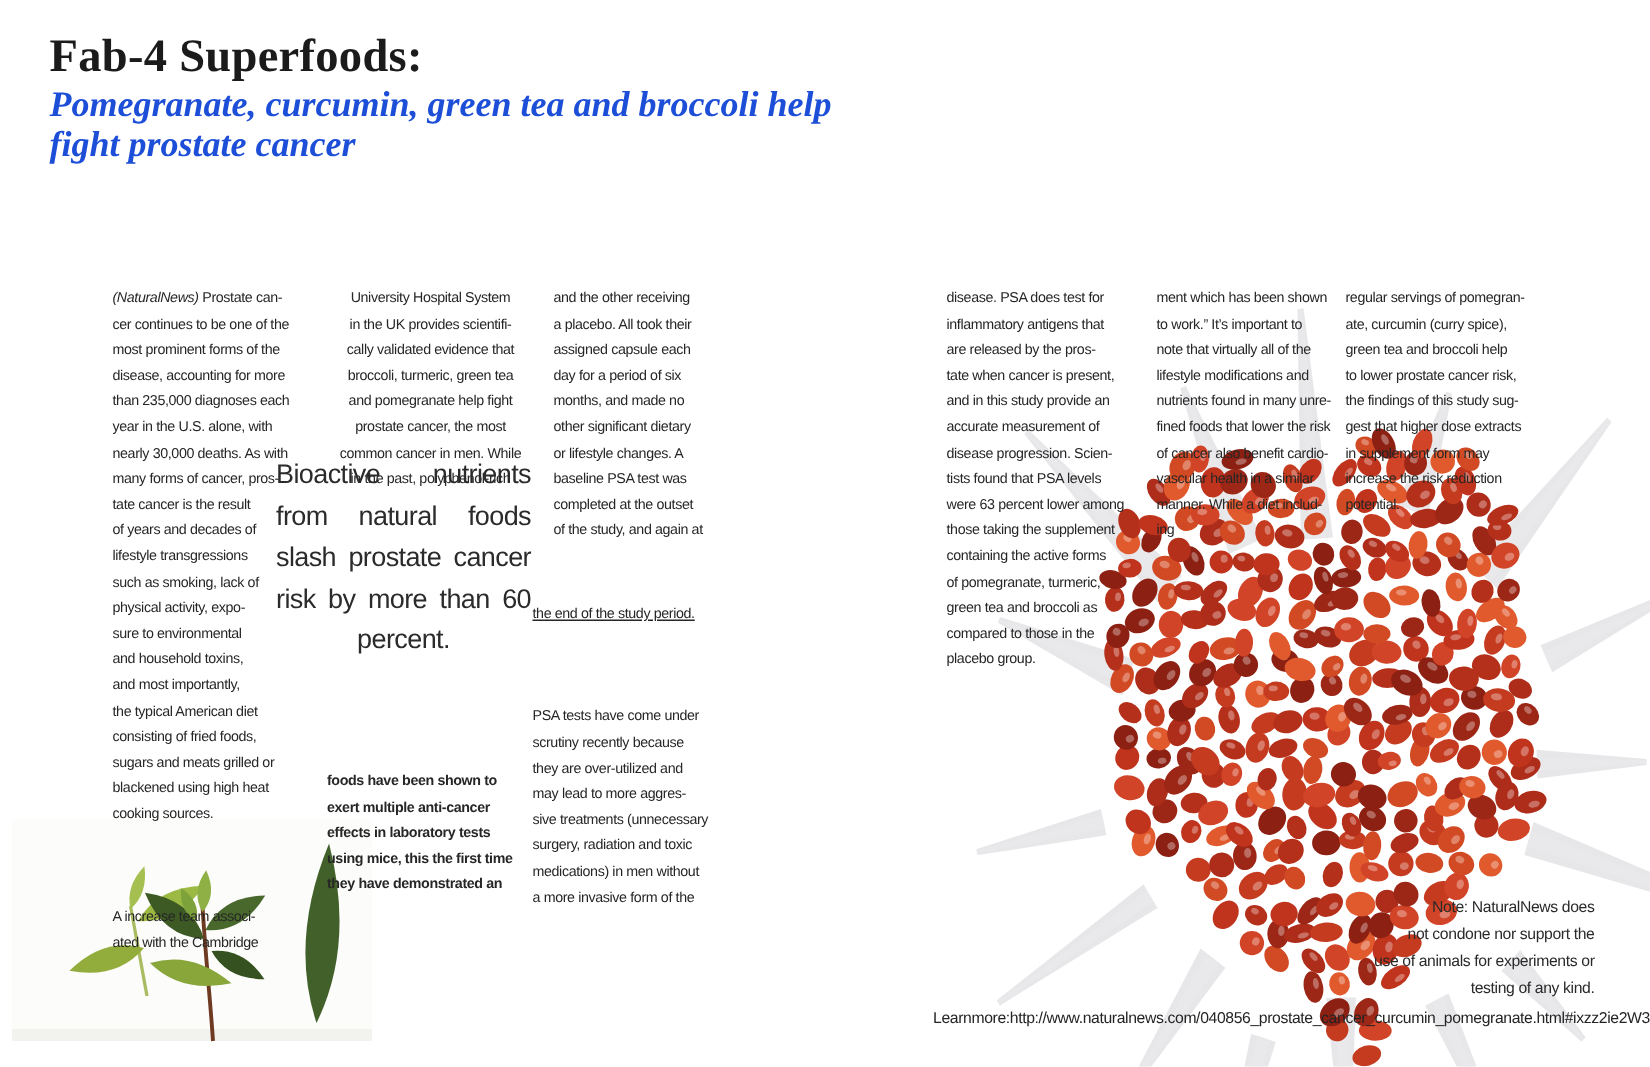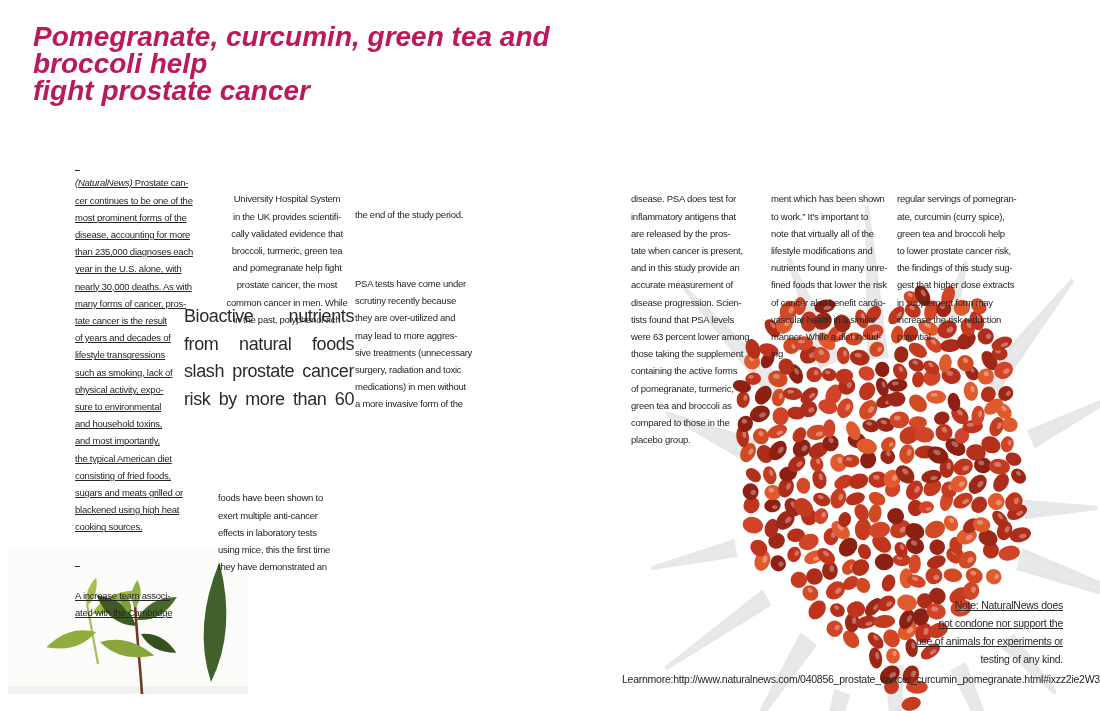--- a/index.html
+++ b/index.html
@@ -10,51 +10,51 @@
   }
   .layer{position:absolute;z-index:2;}
   .img-layer{position:absolute;z-index:0;pointer-events:none;}
   
   .masthead{left:33px;top:20px;width:560px;}
   .masthead h1{
     margin:0;font-family:"Liberation Serif","DejaVu Serif",serif;
     font-weight:700;font-size:31px;line-height:34px;color:#1b1b1b;letter-spacing:.2px;
   }
   .masthead .sub{
-    margin-top:3px;font-family:Liberation Sans, sans-serif;
-    font-style:italic;font-weight:700;font-size:28px;line-height:27px;color:#be185d;
+    margin-top:3px;font-family:Liberation Serif, serif;
+    font-style:italic;font-weight:700;font-size:24px;line-height:27px;color:#1d4ed8;
     white-space:pre-line;
   }
   
   .col{
     font-size:9.5px;line-height:17.2px;letter-spacing:-.25px;
     color:#262626;white-space:pre;
   }
   .col .para{margin:0;}
   .col .para + .para{margin-top:17px;}
   .lead-italic{font-style:italic;}
   .indent28{padding-left:28px;}
   .indent14{padding-left:14px;}
-  #col1{left:75px;top:140px;width:138px;text-decoration:underline;}
+  #col1{left:75px;top:156px;width:138px;}
   #col2{left:218px;top:156px;width:138px;text-align:center;}
-  #col2b{left:218px;top:455px;width:138px;}
+  #col2b{left:218px;top:478px;width:138px;font-weight:bold;}
   #col3{left:355px;top:156px;width:140px;}
   #col4{left:631px;top:156px;width:138px;}
   #col5{left:771px;top:156px;width:138px;}
   #col6{left:897px;top:156px;width:140px;}
   
   #pullquote{
     left:184px;top:303px;width:170px;
     font-size:18px;line-height:27.5px;letter-spacing:-.4px;color:#2b2b2b;
   }
   #pullquote .pq-body{white-space:pre-line;text-align:justify;text-align-last:justify;}
   #pullquote .pq-last{text-align:center;}
   
   #note{left:885px;top:596px;width:178px;font-size:10.5px;line-height:18px;letter-spacing:-.25px;color:#2a2a2a;}
-  #note .nr{white-space:pre-line;text-align:right;text-decoration:underline;}
+  #note .nr{white-space:pre-line;text-align:right;}
   #note .nl{text-align:right;margin-left:12px;}
   
   #learnmore{
     left:622px;top:673px;font-size:10.5px;letter-spacing:-.25px;color:#242424;
     text-decoration:none;white-space:pre;
   }
 </style>
 </head>
 <body>
 
@@ -550,20 +550,21 @@
     <path d="M0 0 Q13.5 -8 30 0 Q13.5 8 0 0 Z" transform="translate(79 60) rotate(-72)" fill="#a5c050"></path>
     <path d="M0 0 Q22.5 -16 50 0 Q22.5 16 0 0 Z" transform="translate(128 80) rotate(-142)" fill="#3d5a24"></path>
     <path d="M0 0 Q20.7 -14 46 0 Q20.7 14 0 0 Z" transform="translate(129 74) rotate(-30)" fill="#49682c"></path>
     <path d="M0 0 Q18 -12 40 0 Q18 12 0 0 Z" transform="translate(133 88) rotate(28)" fill="#35511f"></path>
     <path d="M0 0 Q12.6 -9 28 0 Q12.6 9 0 0 Z" transform="translate(127 62) rotate(-85)" fill="#8fb044"></path>
     <path d="M0 0 Q10.8 -8 24 0 Q10.8 8 0 0 Z" transform="translate(123 68) rotate(-115)" fill="#7da23c"></path>
     <path d="M0 0 Q54 -22 120 0 Q54 22 0 0 Z" transform="translate(203 136) rotate(-86)" fill="#42612a"></path>
   </svg>
 
 <header class="layer masthead">
+  <h1>Fab-4 Superfoods:</h1>
   <div class="sub">Pomegranate, curcumin, green tea and broccoli help
 fight prostate cancer</div>
 </header>
 
 <div id="col1" class="layer col">
   <p class="para"><span class="lead-italic">(NaturalNews) </span><span>Prostate can-
 cer continues to be one of the
 most prominent forms of the
 disease, accounting for more
 than 235,000 diagnoses each
@@ -596,32 +597,43 @@
 prostate cancer, the most
 common cancer in men. While
 in the past, polyphenol-rich</p>
 </div>
 
 <div id="pullquote" class="layer">
   <div class="pq-body">Bioactive nutrients
 from natural foods
 slash prostate cancer
 risk by more than 60</div>
+  <div class="pq-last">percent.</div>
 </div>
 
 <div id="col2b" class="layer col">
   <p class="para">foods have been shown to
 exert multiple anti-cancer
 effects in laboratory tests
 using mice, this the first time
 they have demonstrated an</p>
 </div>
 
 <div id="col3" class="layer col">
-  <p class="para" style="margin-top:16px;">the end of the study period.</p>
+  <p class="para indent14" style="margin-top:0;">and the other receiving
+a placebo. All took their
+assigned capsule each
+day for a period of six
+months, and made no
+other significant dietary
+or lifestyle changes. A
+baseline PSA test was
+completed at the outset
+of the study, and again at</p>
+  <p class="para" style="margin-top:4px;text-decoration:underline;">the end of the study period.</p>
   <p class="para">PSA tests have come under
 scrutiny recently because
 they are over-utilized and
 may lead to more aggres-
 sive treatments (unnecessary
 surgery, radiation and toxic
 medications) in men without
 a more invasive form of the</p>
 </div>
 

